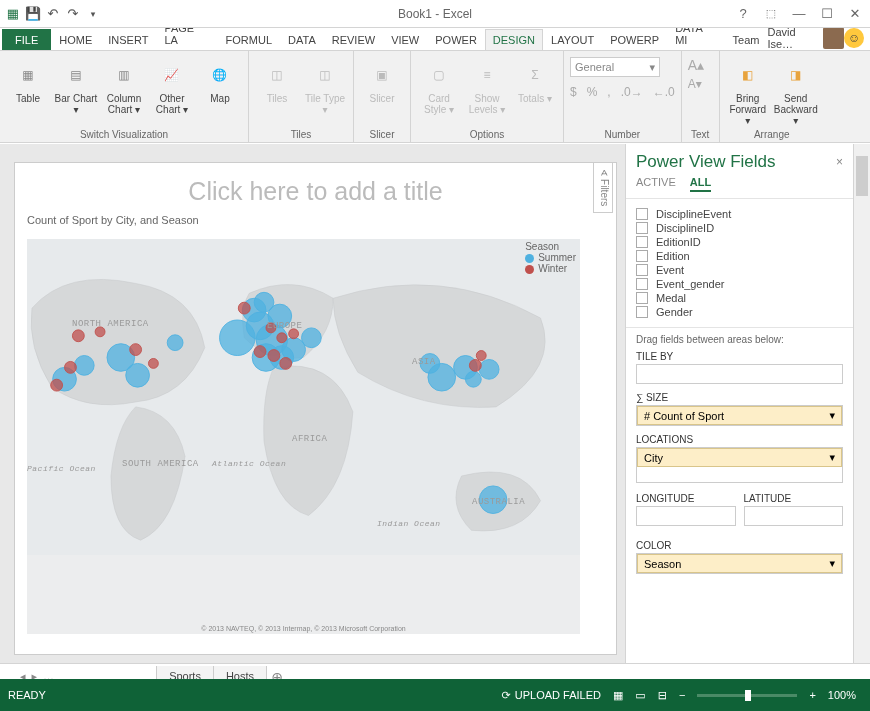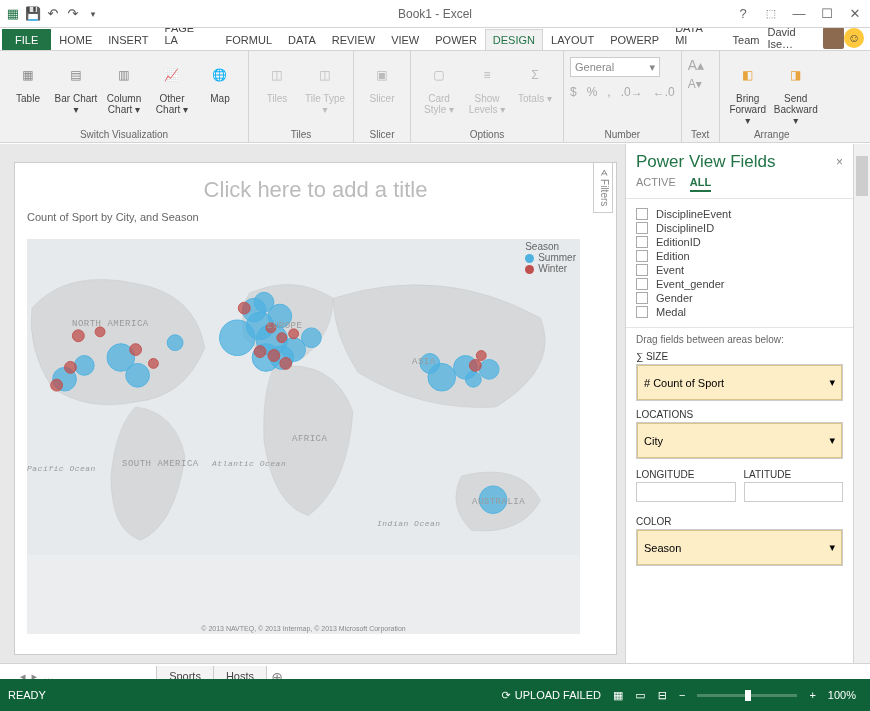--- a/index.html
+++ b/index.html
@@ -35,21 +35,21 @@
 .num-group { flex-direction: column; text-align: right; }
 .num-top { display: flex; gap: 4px; align-items: center; }
 .num-combo { width: 90px; height: 20px; border: 1px solid #ccc; background: #fff; font-size: 11px; padding: 0 4px; display: flex; align-items: center; justify-content: space-between; color: #888; }
 .num-row { display: flex; gap: 10px; margin-top: 4px; color: #aaa; font-size: 12px; }
 .text-group .items { flex-direction: column; gap: 4px; }
 
 
 .main { position: absolute; top: 144px; left: 0; right: 0; bottom: 48px; display: flex; background: #e8e8e8; }
 .canvas-shell { flex: 1; padding: 18px 8px 8px 14px; position: relative; overflow: hidden; }
 .canvas { background: #fff; border: 1px solid #ccc; height: 100%; position: relative; padding: 6px; }
-.canvas .title-ph { text-align: center; font-size: 22px; color: #bbb; padding: 8px 0 6px; font-weight: 300; }
+.canvas .title-ph { text-align: center; font-size: 25px; color: #bbb; padding: 8px 0 6px; font-weight: 300; }
 .chart-title { font-size: 11px; color: #666; padding: 2px 6px; }
 .map-box { position: absolute; top: 76px; left: 12px; right: 36px; bottom: 20px; background: #ecedee; overflow: hidden; }
 .map-box svg.world { position: absolute; inset: 0; }
 .legend { position: absolute; top: 2px; right: 4px; font-size: 10px; color: #666; }
 .legend .dot { display: inline-block; width: 9px; height: 9px; border-radius: 50%; margin-right: 4px; vertical-align: middle; }
 .attrib { position: absolute; bottom: 2px; left: 50%; transform: translateX(-50%); font-size: 7px; color: #888; }
 .map-label { position:absolute; font-size:9px; color:#9a9a9a; font-family: Liberation Mono, monospace; letter-spacing:0.5px; }
 .ocean-label { font-style: italic; font-size: 8px; }
 .filters-tab { position: absolute; top: 18px; right: 12px; width: 20px; background: #fff; border: 1px solid #ccc; writing-mode: vertical-rl; font-size: 10px; color: #888; padding: 6px 2px; text-align: center; }
 
@@ -59,21 +59,21 @@
 .fp-tabs { display: flex; gap: 14px; padding: 0 10px 6px; font-size: 11px; border-bottom: 1px solid #e4e4e4; }
 .fp-tabs span { color: #888; cursor: pointer; }
 .fp-tabs span.active { color: #217346; font-weight: bold; border-bottom: 2px solid #217346; padding-bottom: 2px; }
 .fp-list { padding: 8px 10px; flex-shrink: 0; overflow: hidden; }
 .fp-item { display: flex; align-items: center; gap: 8px; padding: 1px 0; font-size: 11px; color: #444; }
 .fp-item .cb { width: 12px; height: 12px; border: 1px solid #aaa; }
 .fp-drag { font-size: 10px; color: #666; padding: 6px 10px 4px; border-top: 1px solid #e4e4e4; }
 .fp-area { padding: 2px 10px 6px; }
 .fp-area .alab { font-size: 10px; color: #333; font-weight: normal; margin-bottom: 2px; display: flex; align-items: center; gap: 3px;}
 .fp-well { border: 1px solid #ccc; min-height: 20px; background: #fff; }
-.fp-pill { background: #fdeec8; border: 1px solid #d9c58a; font-size: 11px; padding: 10px 6px; display: flex; justify-content: space-between; align-items: center; }
+.fp-pill { background: #fdeec8; border: 1px solid #d9c58a; font-size: 11px; padding: 2px 6px; display: flex; justify-content: space-between; align-items: center; }
 .fp-row { display: flex; gap: 8px; }
 .fp-row .fp-area { flex: 1; padding-left: 0; padding-right: 0; text-align: center; }
 .fp-row-wrap { padding: 2px 10px 6px; }
 
 .vscroll { width: 17px; background: #f0f0f0; border-left: 1px solid #d4d4d4; position: relative; }
 .vscroll .thumb { position: absolute; top: 12px; left: 2px; right: 2px; height: 40px; background: #cdcdcd; }
 
 
 .sheets { position: absolute; bottom: 22px; left: 0; right: 0; height: 26px; background: #fff; border-top: 1px solid #d4d4d4; display: flex; align-items: center; padding-left: 20px; gap: 0; }
 .sheet-nav { display: flex; gap: 6px; color: #888; font-size: 11px; padding-right: 10px; }
@@ -341,28 +341,32 @@
       <div class="fp-item">
           <span class="cb"></span>
           <span>Event</span>
         </div>
       <div class="fp-item">
           <span class="cb"></span>
           <span>Event_gender</span>
         </div>
       <div class="fp-item">
           <span class="cb"></span>
+          <span>Medal</span>
+        </div>
+      <div class="fp-item">
+          <span class="cb"></span>
           <span>Gender</span>
         </div>
-      <div class="fp-item">
-          <span class="cb"></span>
-          <span>Medal</span>
-        </div>
     </div>
     <div class="fp-drag">Drag fields between areas below:</div>
+    <div class="fp-area">
+      <div class="alab">TILE BY</div>
+      <div class="fp-well"></div>
+    </div>
     <div class="fp-area">
       <div class="alab">∑ SIZE</div>
       <div class="fp-well">
         <div class="fp-pill">
             <span># Count of Sport</span>
             <span>▾</span>
           </div>
       </div>
     </div>
     <div class="fp-area">

